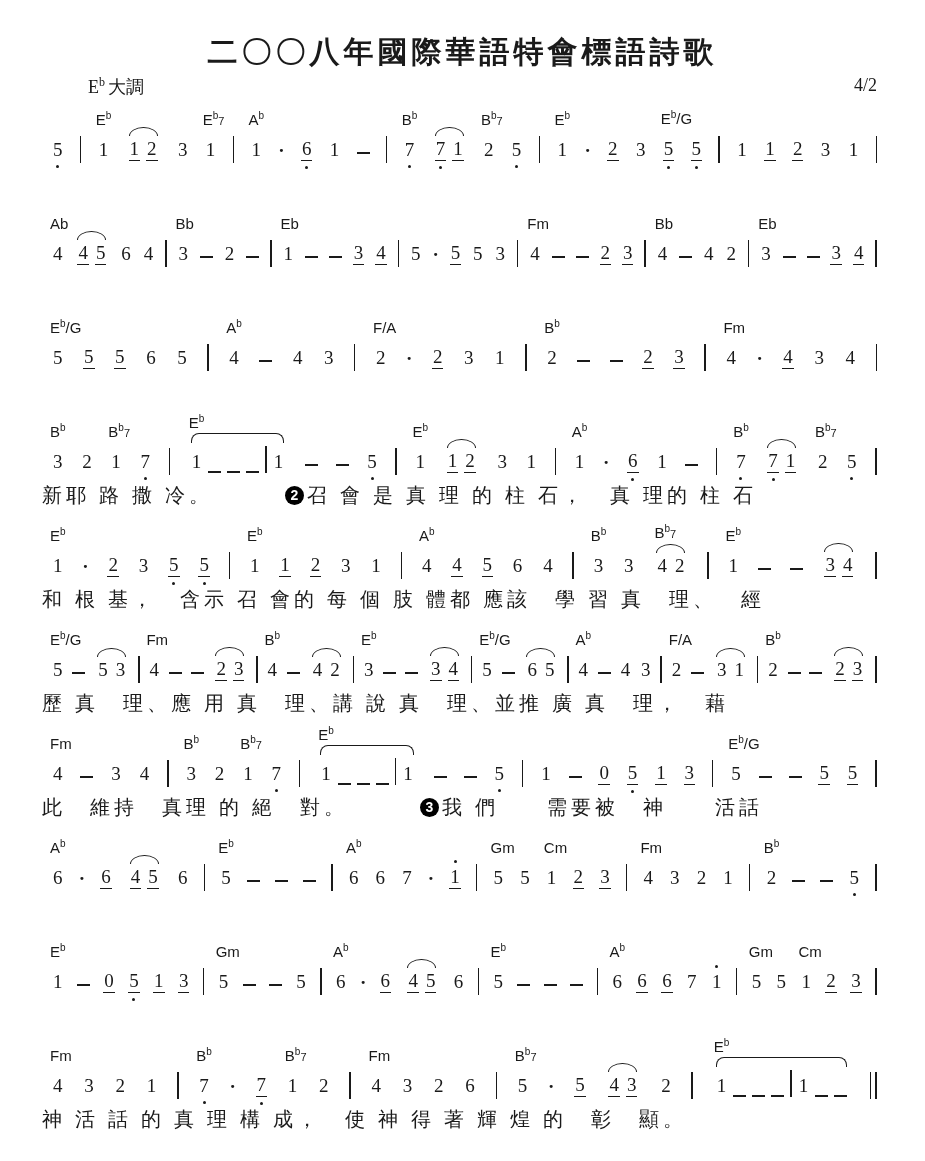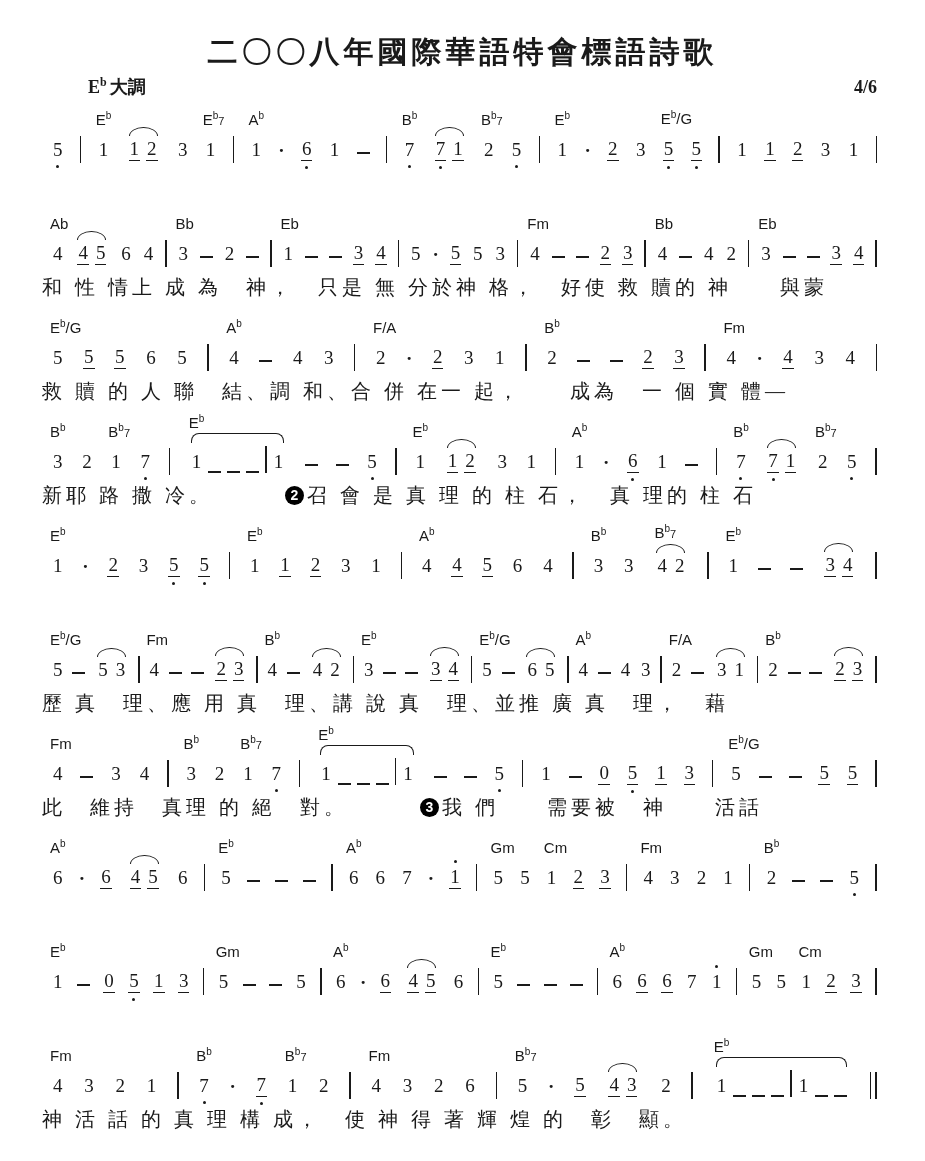--- a/index.html
+++ b/index.html
@@ -1,19 +1,19 @@
 <!DOCTYPE html>
 <html><head>
 <meta charset="utf-8">
 <style>
   html,body{margin:0;padding:0;background:#fff;color:#1a1a1a;}
   body{width:925px;height:1161px;overflow:hidden;font-family:"Liberation Serif",serif;}
   .page{padding:24px 40px 0 40px;box-sizing:border-box;}
   .title{text-align:center;font-size:30px;font-weight:bold;letter-spacing:4px;margin:8px 0 2px 0;}
-  .meta-row{display:flex;justify-content:space-between;align-items:center;margin:2px 8px 0 48px;font-size:18px;font-weight:bold;}
+  .meta-row{display:flex;justify-content:space-between;align-items:flex-start;margin:2px 8px 0 48px;font-size:18px;}
   .key-sig sup{font-size:12px;margin-right:3px;}
   .music-line{height:104px;box-sizing:border-box;}
   .notes-row{display:flex;justify-content:space-between;align-items:flex-end;position:relative;
              padding:32px 8px 0 12px;font-size:19px;line-height:1;height:62px;box-sizing:border-box;}
   .nt{position:relative;display:inline-block;padding:0 1px 2px 1px;}
   .nt.u{border-bottom:1.5px solid #1a1a1a;}
   .nt.lo::after{content:'';position:absolute;left:50%;margin-left:-1.5px;bottom:-7px;width:3px;height:3px;border-radius:50%;background:#1a1a1a;}
   .nt.u.lo::after{bottom:-9px;}
   .nt.hi::before{content:'';position:absolute;left:50%;margin-left:-1.5px;top:-7px;width:3px;height:3px;border-radius:50%;background:#1a1a1a;}
   .bar{width:1.5px;height:27px;background:#1a1a1a;margin-bottom:-2px;}
@@ -36,21 +36,21 @@
         text-align:center;line-height:19px;font-size:14px;letter-spacing:0;vertical-align:2px;
         margin-right:3px;font-family:"Liberation Sans",sans-serif;font-weight:bold;}
 </style>
 </head>
 <body>
 
 <div class="page">
   <div class="title">二〇〇八年國際華語特會標語詩歌</div>
   <div class="meta-row">
     <span class="key-sig"><span>E</span><sup>b</sup><span>大調</span></span>
-    <span>4/6</span>
+    <span>4/2</span>
   </div>
   <div id="music">
       <span class="music-line" style="display: block;">
         <span class="notes-row" style="display: flex;">
           <span class="nt lo">5</span>
           <span class="bar"></span>
           <span class="nt">1<span class="chT">E<sup>b</sup></span></span>
           <span class="grp">
             <span class="nt u">1</span>
             <span class="nt u">2</span>
@@ -125,21 +125,20 @@
           <span class="nt">4</span>
           <span class="nt">2</span>
           <span class="bar"></span>
           <span class="nt">3<span class="chT">Eb</span></span>
           <span class="dash"></span>
           <span class="dash"></span>
           <span class="nt u">3</span>
           <span class="nt u">4</span>
           <span class="bar"></span>
         </span>
-        <span class="lyrics-row" style="display: block;">和 性 情上 成 為　神，　只是 無 分於神 格，　好使 救 贖的 神　　與蒙</span>
       </span>
       <span class="music-line" style="display: block;">
         <span class="notes-row" style="display: flex;">
           <span class="nt">5<span class="chT">E<sup>b</sup>/G</span></span>
           <span class="nt u">5</span>
           <span class="nt u">5</span>
           <span class="nt">6</span>
           <span class="nt">5</span>
           <span class="bar"></span>
           <span class="nt">4<span class="chT">A<sup>b</sup></span></span>
@@ -159,21 +158,20 @@
           <span class="nt u">2</span>
           <span class="nt u">3</span>
           <span class="bar"></span>
           <span class="nt">4<span class="chT">Fm</span></span>
           <span class="rdot">·</span>
           <span class="nt u">4</span>
           <span class="nt">3</span>
           <span class="nt">4</span>
           <span class="bar"></span>
         </span>
-        <span class="lyrics-row" style="display: block;">救 贖 的 人 聯　結、調 和、合 併 在一 起，　　成為　一 個 實 體—</span>
       </span>
       <span class="music-line" style="display: block;">
         <span class="notes-row" style="display: flex;">
           <span class="nt">3<span class="chT">B<sup>b</sup></span></span>
           <span class="nt">2</span>
           <span class="nt">1<span class="chT">B<sup>b</sup><span class="c7">7</span></span></span>
           <span class="nt lo">7</span>
           <span class="bar"></span>
           <span class="grp long">
             <span class="chT">E<sup>b</sup></span>
@@ -244,20 +242,21 @@
           <span class="bar"></span>
           <span class="nt">1<span class="chT">E<sup>b</sup></span></span>
           <span class="dash"></span>
           <span class="dash"></span>
           <span class="grp">
             <span class="nt u">3</span>
             <span class="nt u">4</span>
           </span>
           <span class="bar"></span>
         </span>
+        <span class="lyrics-row" style="display: block;">和 根 基，　含示 召 會的 每 個 肢 體都 應該　學 習 真　理、　經</span>
       </span>
       <span class="music-line" style="display: block;">
         <span class="notes-row" style="display: flex;">
           <span class="nt">5<span class="chT">E<sup>b</sup>/G</span></span>
           <span class="dash"></span>
           <span class="grp">
             <span class="nt">5</span>
             <span class="nt">3</span>
           </span>
           <span class="bar"></span>

